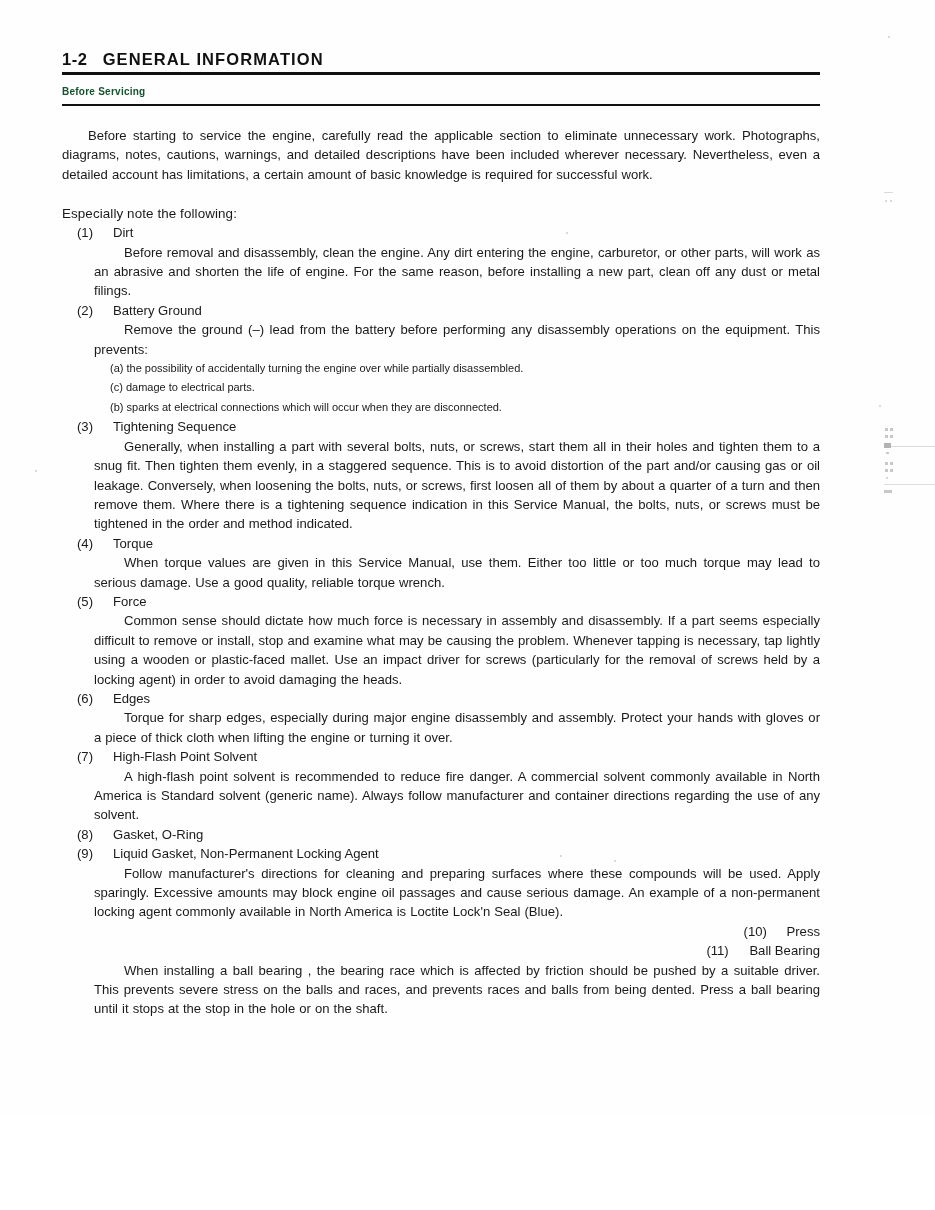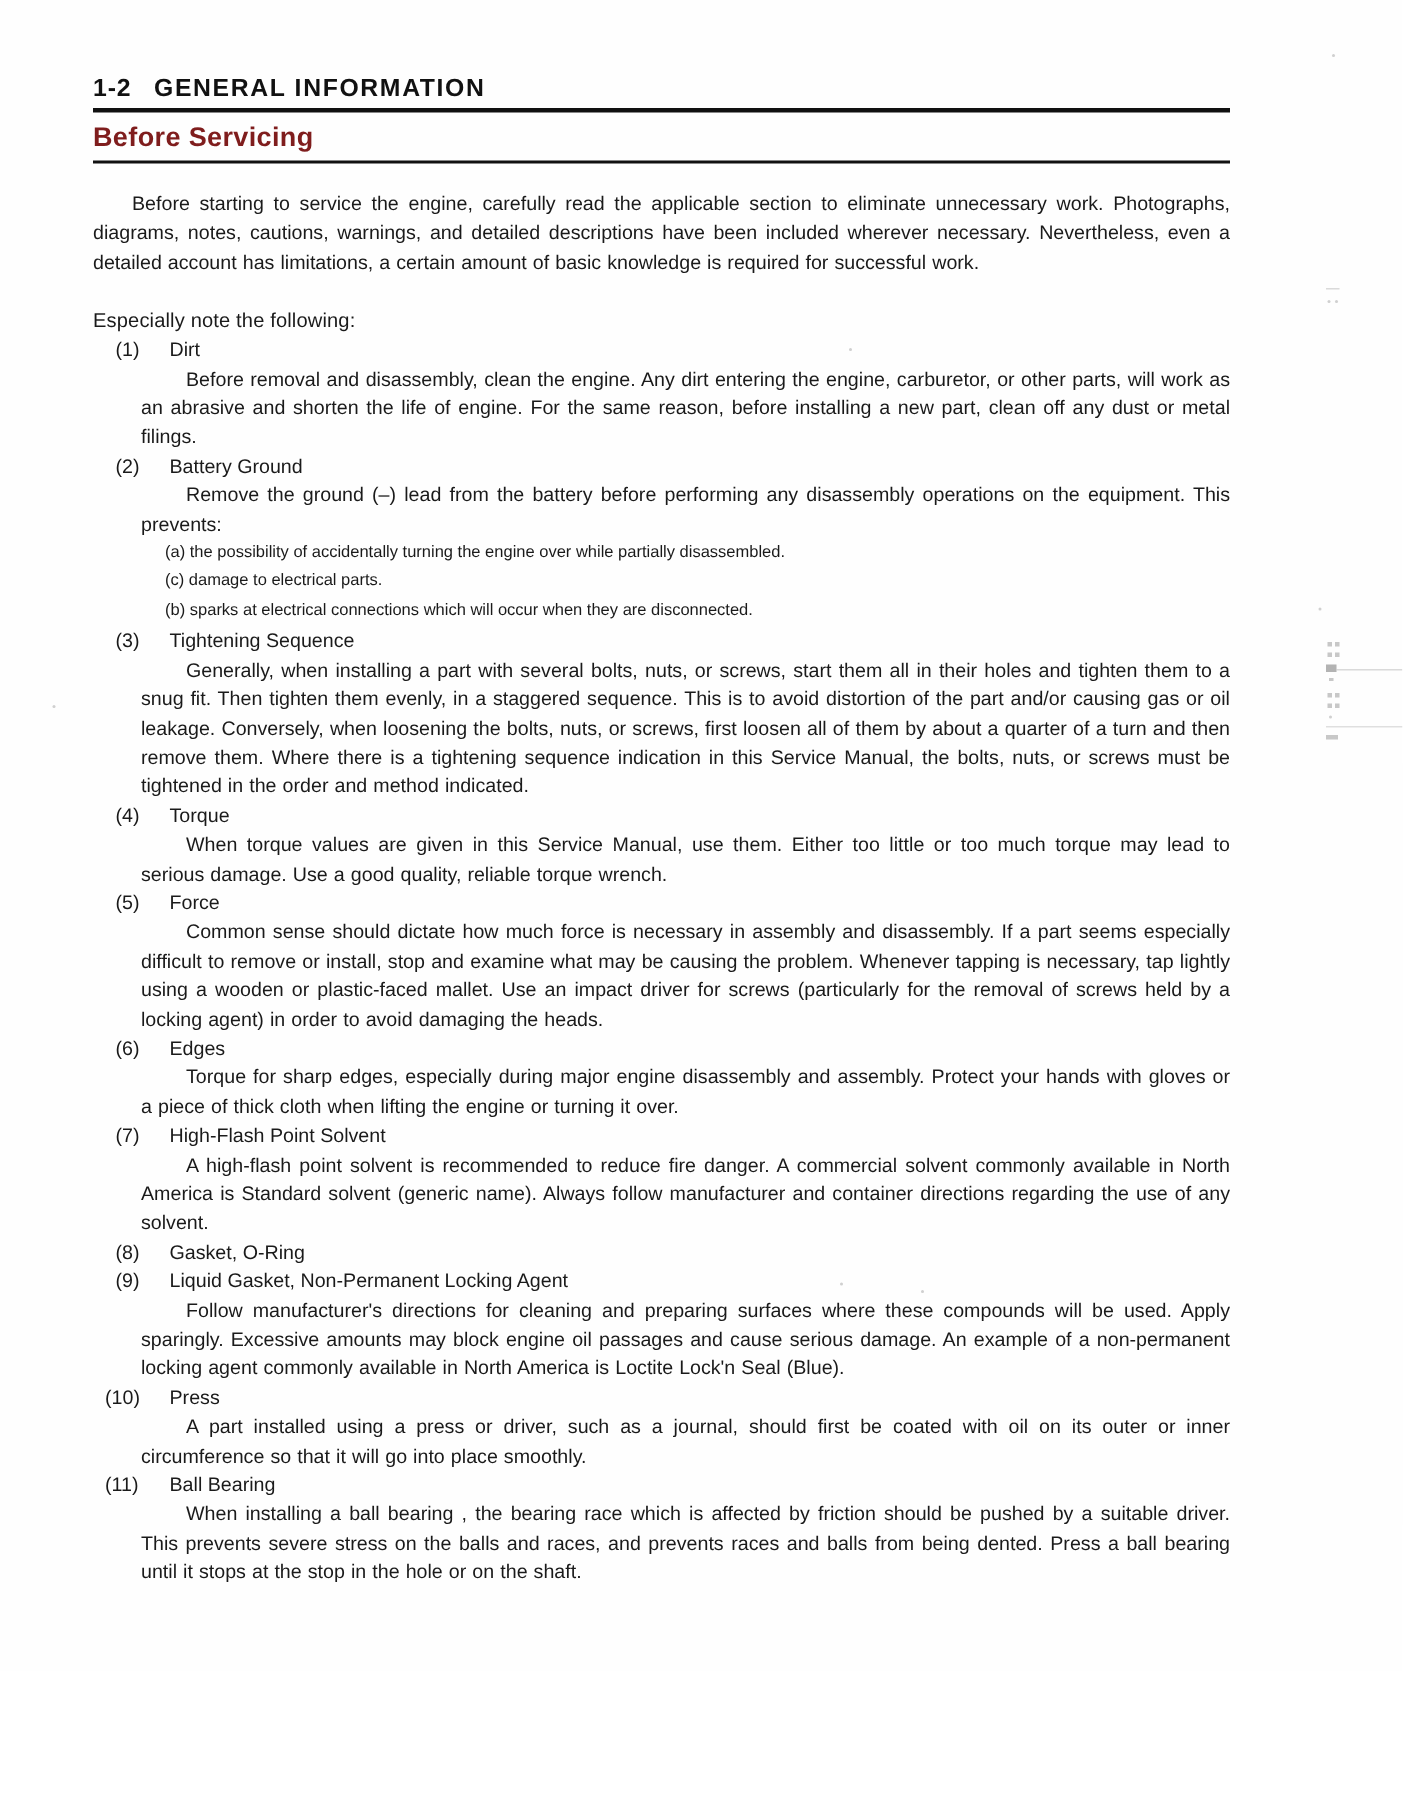--- a/index.html
+++ b/index.html
@@ -51,23 +51,23 @@
     height: 2.6px;
     background: #111;
     width: 100%;
   }
   .rule.thin { height: 2.2px; }
   .section-title-row {
     padding: 6px 0 5px 0;
   }
   .section-title {
     font-weight: bold;
-    font-size: 18px;
+    font-size: 10px;
     letter-spacing: 0.25px;
-    color: #7f1d1d;
+    color: #14532d;
   }
 
   
   .content {
     position: absolute;
     left: 62px;
     top: 126px;
     width: 758px;
   }
   .intro {
@@ -89,21 +89,21 @@
   .item {
     position: relative;
     margin-bottom: 0px;
   }
   .item-head {
     display: flex;
     font-size: 13.1px;
     line-height: 19.4px;
     padding-left: 15px;
   }
-  .item-head.wide { padding-left: 8px; }
+  .item-head.wide { padding-left: 8px; justify-content: flex-end; }
   .item-marker {
     width: 36px;
     flex: 0 0 36px;
     white-space: pre;
   }
   .item-head.wide .item-marker {
     width: 43px;
     flex: 0 0 43px;
   }
   .item-label {
@@ -257,21 +257,20 @@
           <span class="item-label">Liquid Gasket, Non-Permanent Locking Agent</span>
         </div>
         <p class="item-body">Follow manufacturer's directions for cleaning and preparing surfaces where these compounds will be used.  Apply sparingly.  Excessive amounts may block engine oil passages and cause serious damage.  An example of a non-permanent locking agent commonly available in North America is Loctite Lock'n Seal (Blue).</p>
       </div>
 
       <div class="item">
         <div class="item-head wide">
           <span class="item-marker">(10)</span>
           <span class="item-label">Press</span>
         </div>
-        <p class="item-body">A part installed using a press or driver, such as a journal, should first be coated with oil on its outer or inner circumference so that it will go into place smoothly.</p>
       </div>
 
       <div class="item">
         <div class="item-head wide">
           <span class="item-marker">(11)</span>
           <span class="item-label">Ball Bearing</span>
         </div>
         <p class="item-body">When installing a ball bearing , the bearing race which is affected by friction should be pushed by a suitable driver.  This prevents severe stress on the balls and races, and prevents races and balls from being dented.  Press a ball bearing until it stops at the stop in the hole or on the shaft.</p>
       </div>
 

